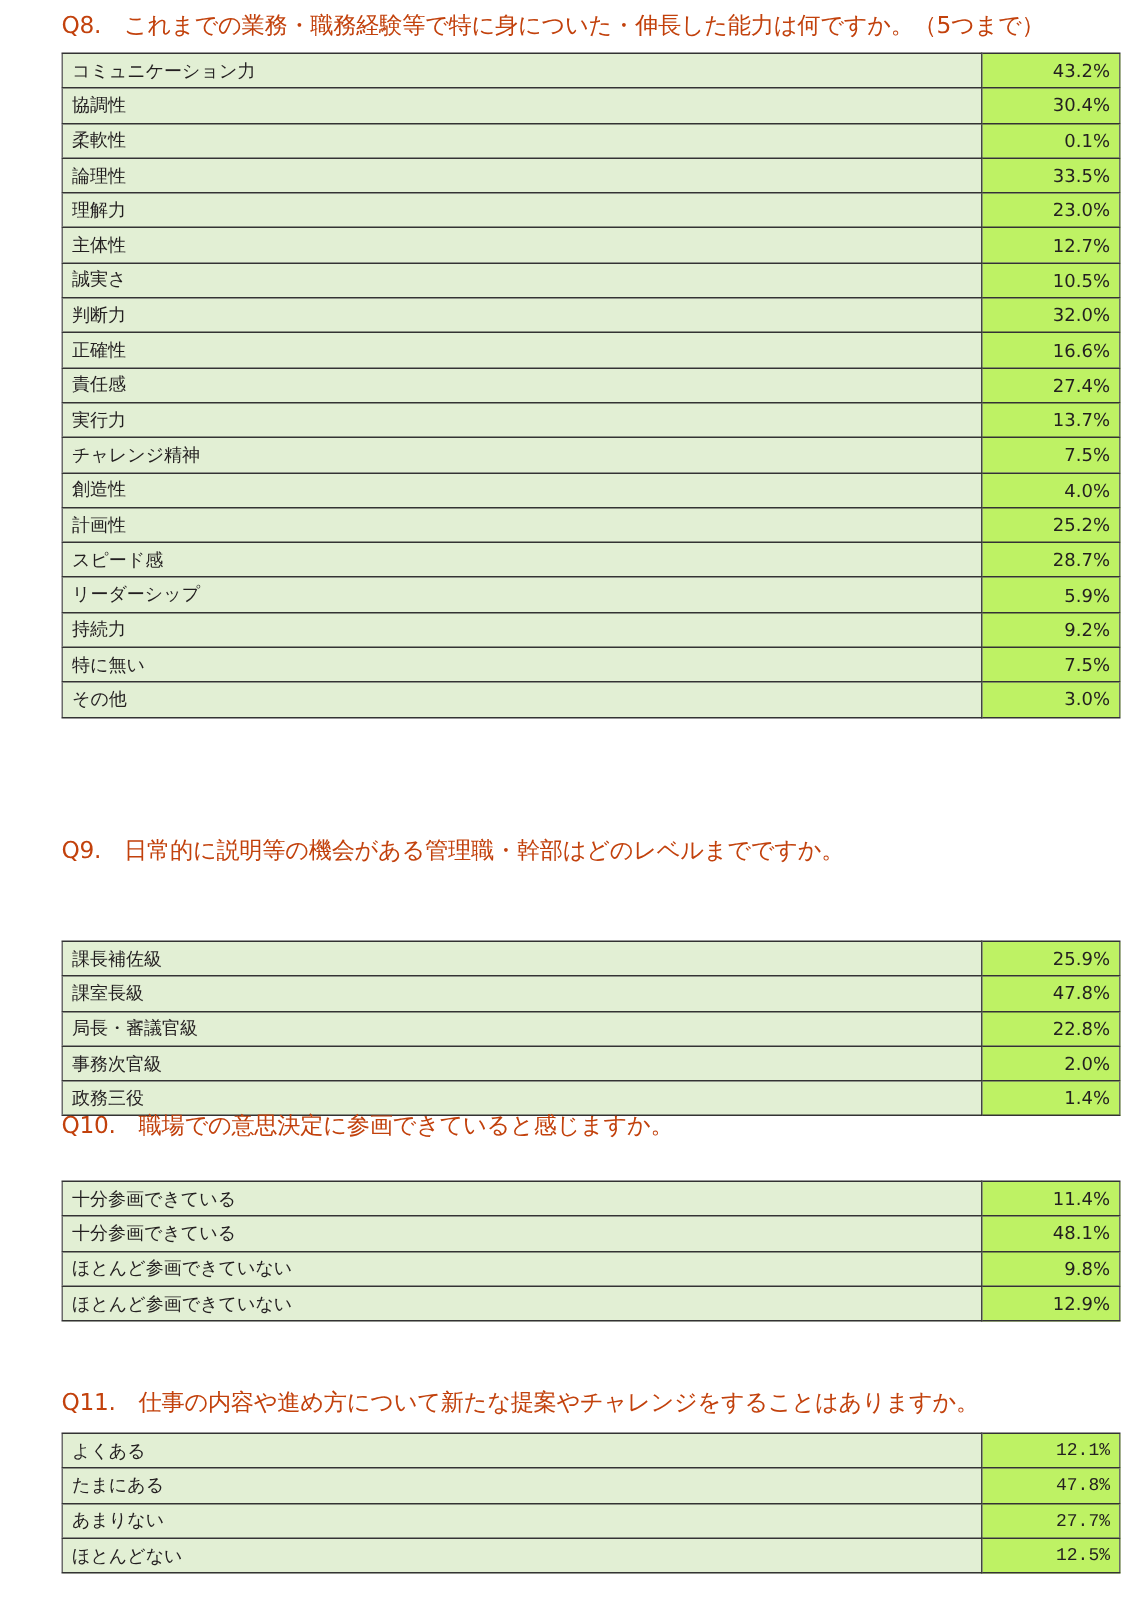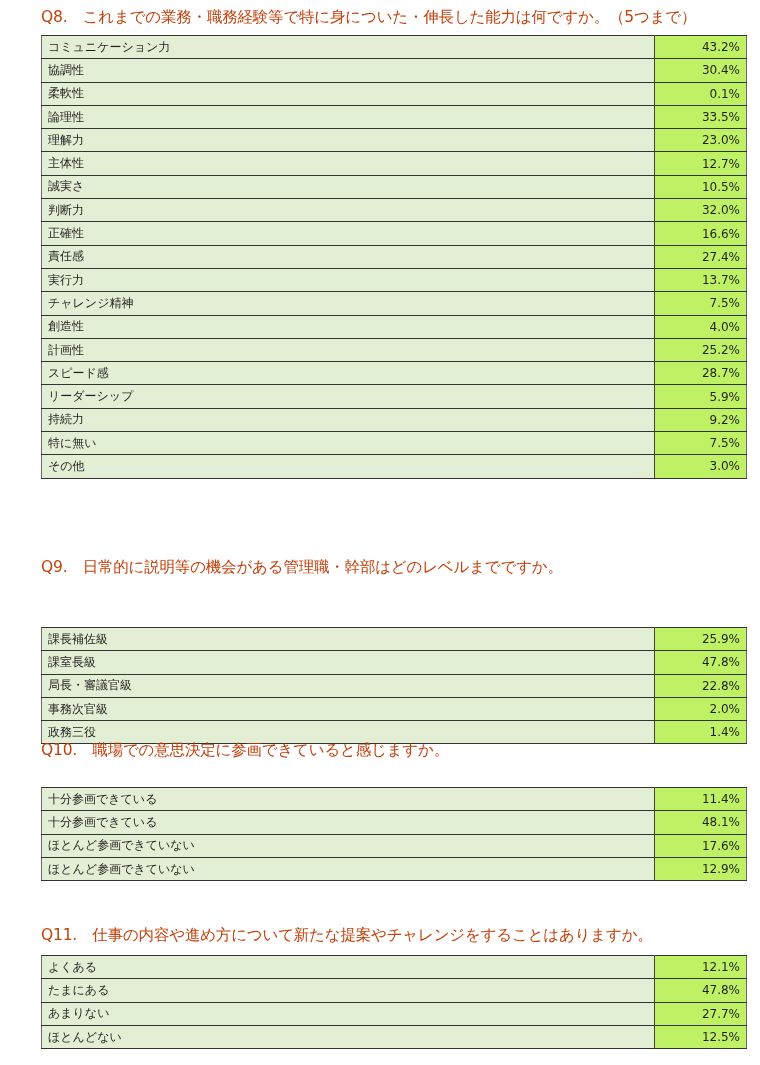--- a/index.html
+++ b/index.html
@@ -145,33 +145,33 @@
       <tr>
           <td class="lab">十分参画できている</td>
           <td class="val">11.4%</td>
         </tr>
       <tr>
           <td class="lab">十分参画できている</td>
           <td class="val">48.1%</td>
         </tr>
       <tr>
           <td class="lab">ほとんど参画できていない</td>
-          <td class="val">17.6%</td>
+          <td class="val">9.8%</td>
         </tr>
       <tr>
           <td class="lab">ほとんど参画できていない</td>
           <td class="val">12.9%</td>
         </tr>
     </tbody>
   </table>
 </div>
 
 <div class="section" style="top:924px;">
   <div class="q-title" style="top:1px;">Q11.　仕事の内容や進め方について新たな提案やチャレンジをすることはありますか。</div>
-  <table class="resp" style="top:31px;">
+  <table class="resp" style="top:31px;font-family:Liberation Mono, monospace;">
     <tbody>
       <tr>
           <td class="lab">よくある</td>
           <td class="val">12.1%</td>
         </tr>
       <tr>
           <td class="lab">たまにある</td>
           <td class="val">47.8%</td>
         </tr>
       <tr>

